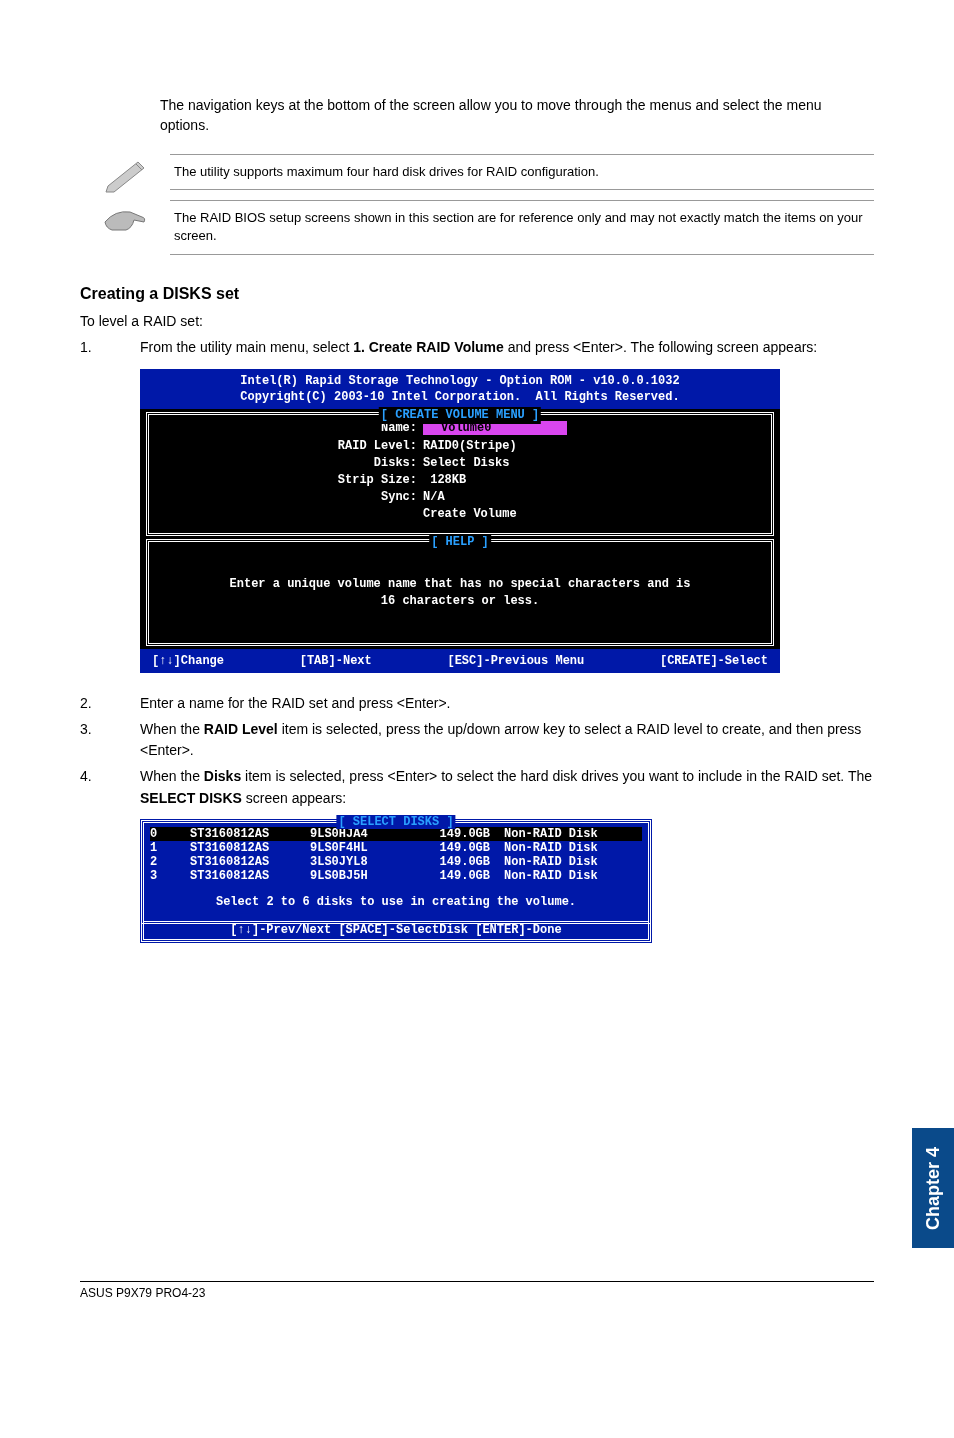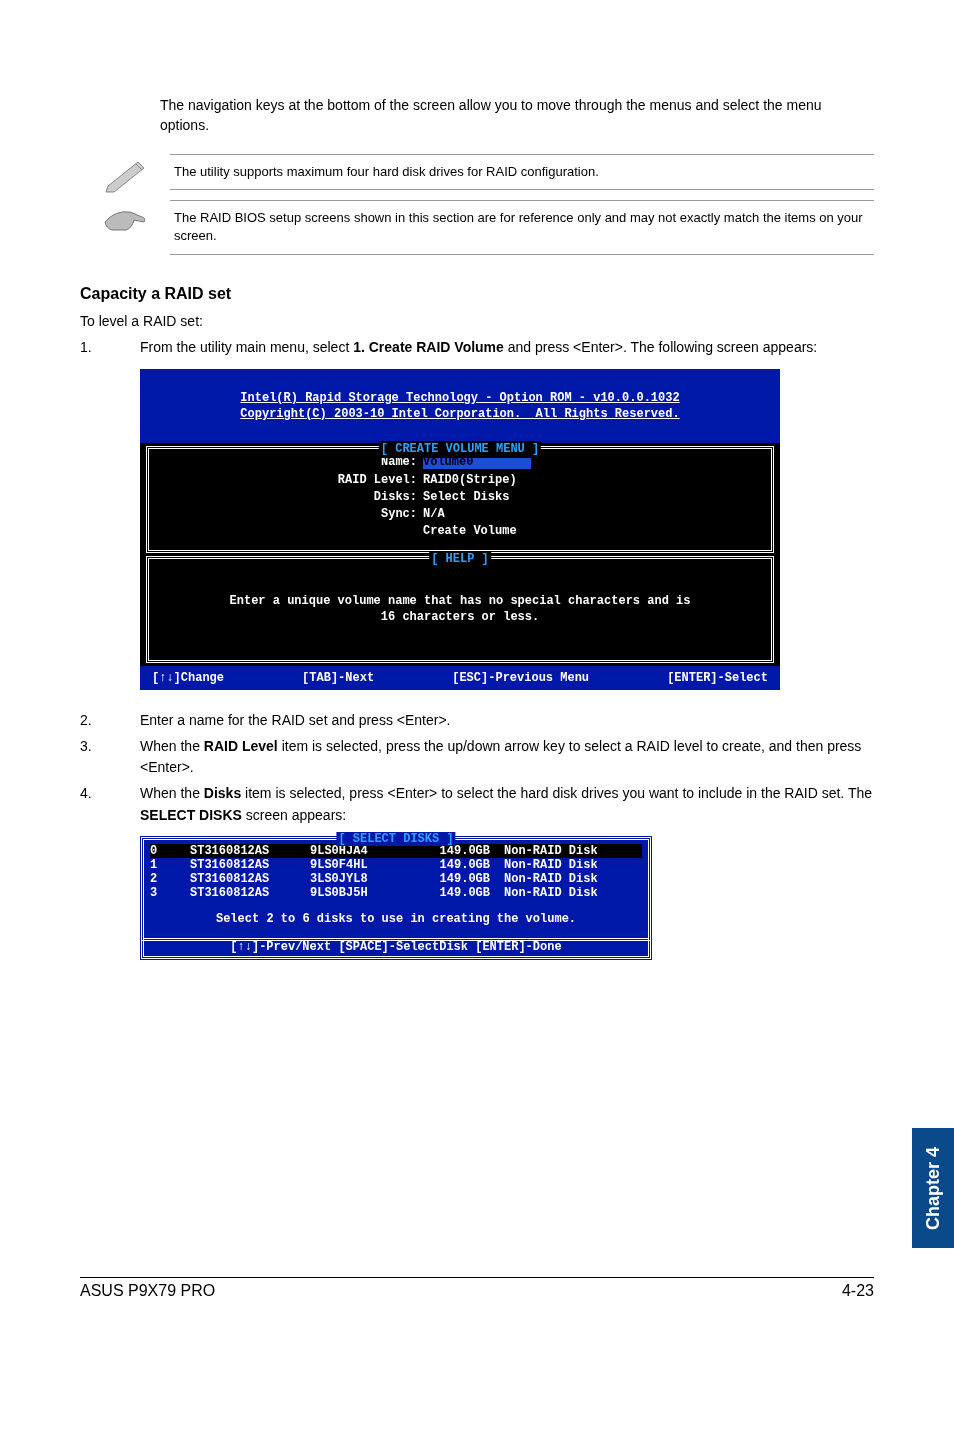--- a/index.html
+++ b/index.html
@@ -76,44 +76,43 @@
     color: #fff;
     font-family: "Courier New", monospace;
     font-size: 12px;
     line-height: 1.35;
     font-weight: bold;
   }
   .bios-header {
     background: #0018a8;
     color: #fff;
     text-align: center;
-    padding: 21px 8px;
+    padding: 4px 8px;
     white-space: pre;
-    text-decoration: underline;
   }
   .dbl-frame {
     border: 3px double #fff;
     margin: 3px 6px;
     padding: 4px 8px 10px 8px;
     position: relative;
   }
   .frame-title {
     position: absolute;
     top: -8px;
     left: 50%;
     transform: translateX(-50%);
     background: #000;
     padding: 0 2px;
     color: #2aa0ff;
     white-space: nowrap;
   }
   .form-row { display:flex; margin:1px 0; }
   .form-label { width: 260px; text-align:right; padding-right:6px; color:#fff;}
   .form-val { color:#fff; white-space: pre; }
-  .hi { background:#1d4ed8; color:#000; padding:0 0; white-space: pre; }
+  .hi { background:#d946ef; color:#000; padding:0 18px; white-space: pre; }
   .help-body { text-align:center; color:#fff; padding: 30px 0 24px 0; white-space: pre; }
   .bios-footer {
     background: #0018a8;
     color: #fff;
     padding: 4px 12px;
     display:flex;
     justify-content: space-between;
     align-items: center;
   }
   .bios-footer span { white-space: pre; }
@@ -175,23 +174,23 @@
     font-size:18px;
     font-weight:bold;
   }
   .footer {
     position:absolute;
     left:80px;
     right:80px;
     bottom:40px;
     border-top:1px solid #000;
     padding-top:4px;
-    font-size:16px;
+    font-size:12px;
     display:flex;
-    justify-content:space-between;
+    justify-content:flex-start;
   }
 </style>
 </head>
 <body>
 
 <div class="page">
 
   <div class="intro">The navigation keys at the bottom of the screen allow you to move through the menus and select the menu options.</div>
 
   <div class="note-row">
@@ -206,21 +205,21 @@
 
   <div class="note-row">
     <div class="note-icon">
       <svg viewBox="0 0 50 40" width="50" height="40">
         <path d="M5 22 Q15 10 30 12 L42 17 Q46 18 44 22 L34 20 Q32 28 26 30 L12 30 Q6 28 5 22 Z" fill="#bbb" stroke="#777" stroke-width="1"></path>
       </svg>
     </div>
     <div class="note-text">The RAID BIOS setup screens shown in this section are for reference only and may not exactly match the items on your screen.</div>
   </div>
 
-  <div class="section-heading">Capacity a RAID set</div>
+  <div class="section-heading">Creating a DISKS set</div>
   <div class="subtext">To level a RAID set:</div>
 
   <div class="list-item">
     <div class="list-num">1.</div>
     <div class="list-body">
       <span>From the utility main menu, select </span><b>1. Create RAID Volume</b><span> and press &lt;Enter&gt;. The following screen appears:</span>
     </div>
   </div>
 
   <div class="bios-box">
@@ -235,40 +234,44 @@
         </div>
       <div class="form-row">
           <div class="form-label">RAID Level:</div>
           <div class="form-val">RAID0(Stripe)</div>
         </div>
       <div class="form-row">
           <div class="form-label">Disks:</div>
           <div class="form-val">Select Disks</div>
         </div>
       <div class="form-row">
+          <div class="form-label">Strip Size:</div>
+          <div class="form-val"> 128KB</div>
+        </div>
+      <div class="form-row">
           <div class="form-label">Sync:</div>
           <div class="form-val">N/A</div>
         </div>
       <div class="form-row">
           <div class="form-label"></div>
           <div class="form-val">Create Volume</div>
         </div>
     </div>
 
     <div class="dbl-frame">
       <div class="frame-title">[ HELP ]</div>
       <div class="help-body">Enter a unique volume name that has no special characters and is
 16 characters or less.</div>
     </div>
 
     <div class="bios-footer">
       <span>[↑↓]Change</span>
       <span>[TAB]-Next</span>
       <span>[ESC]-Previous Menu</span>
-      <span>[ENTER]-Select</span>
+      <span>[CREATE]-Select</span>
     </div>
   </div>
 
   <div class="list-item">
     <div class="list-num">2.</div>
     <div class="list-body">Enter a name for the RAID set and press &lt;Enter&gt;.</div>
   </div>
   <div class="list-item">
     <div class="list-num">3.</div>
     <div class="list-body">

